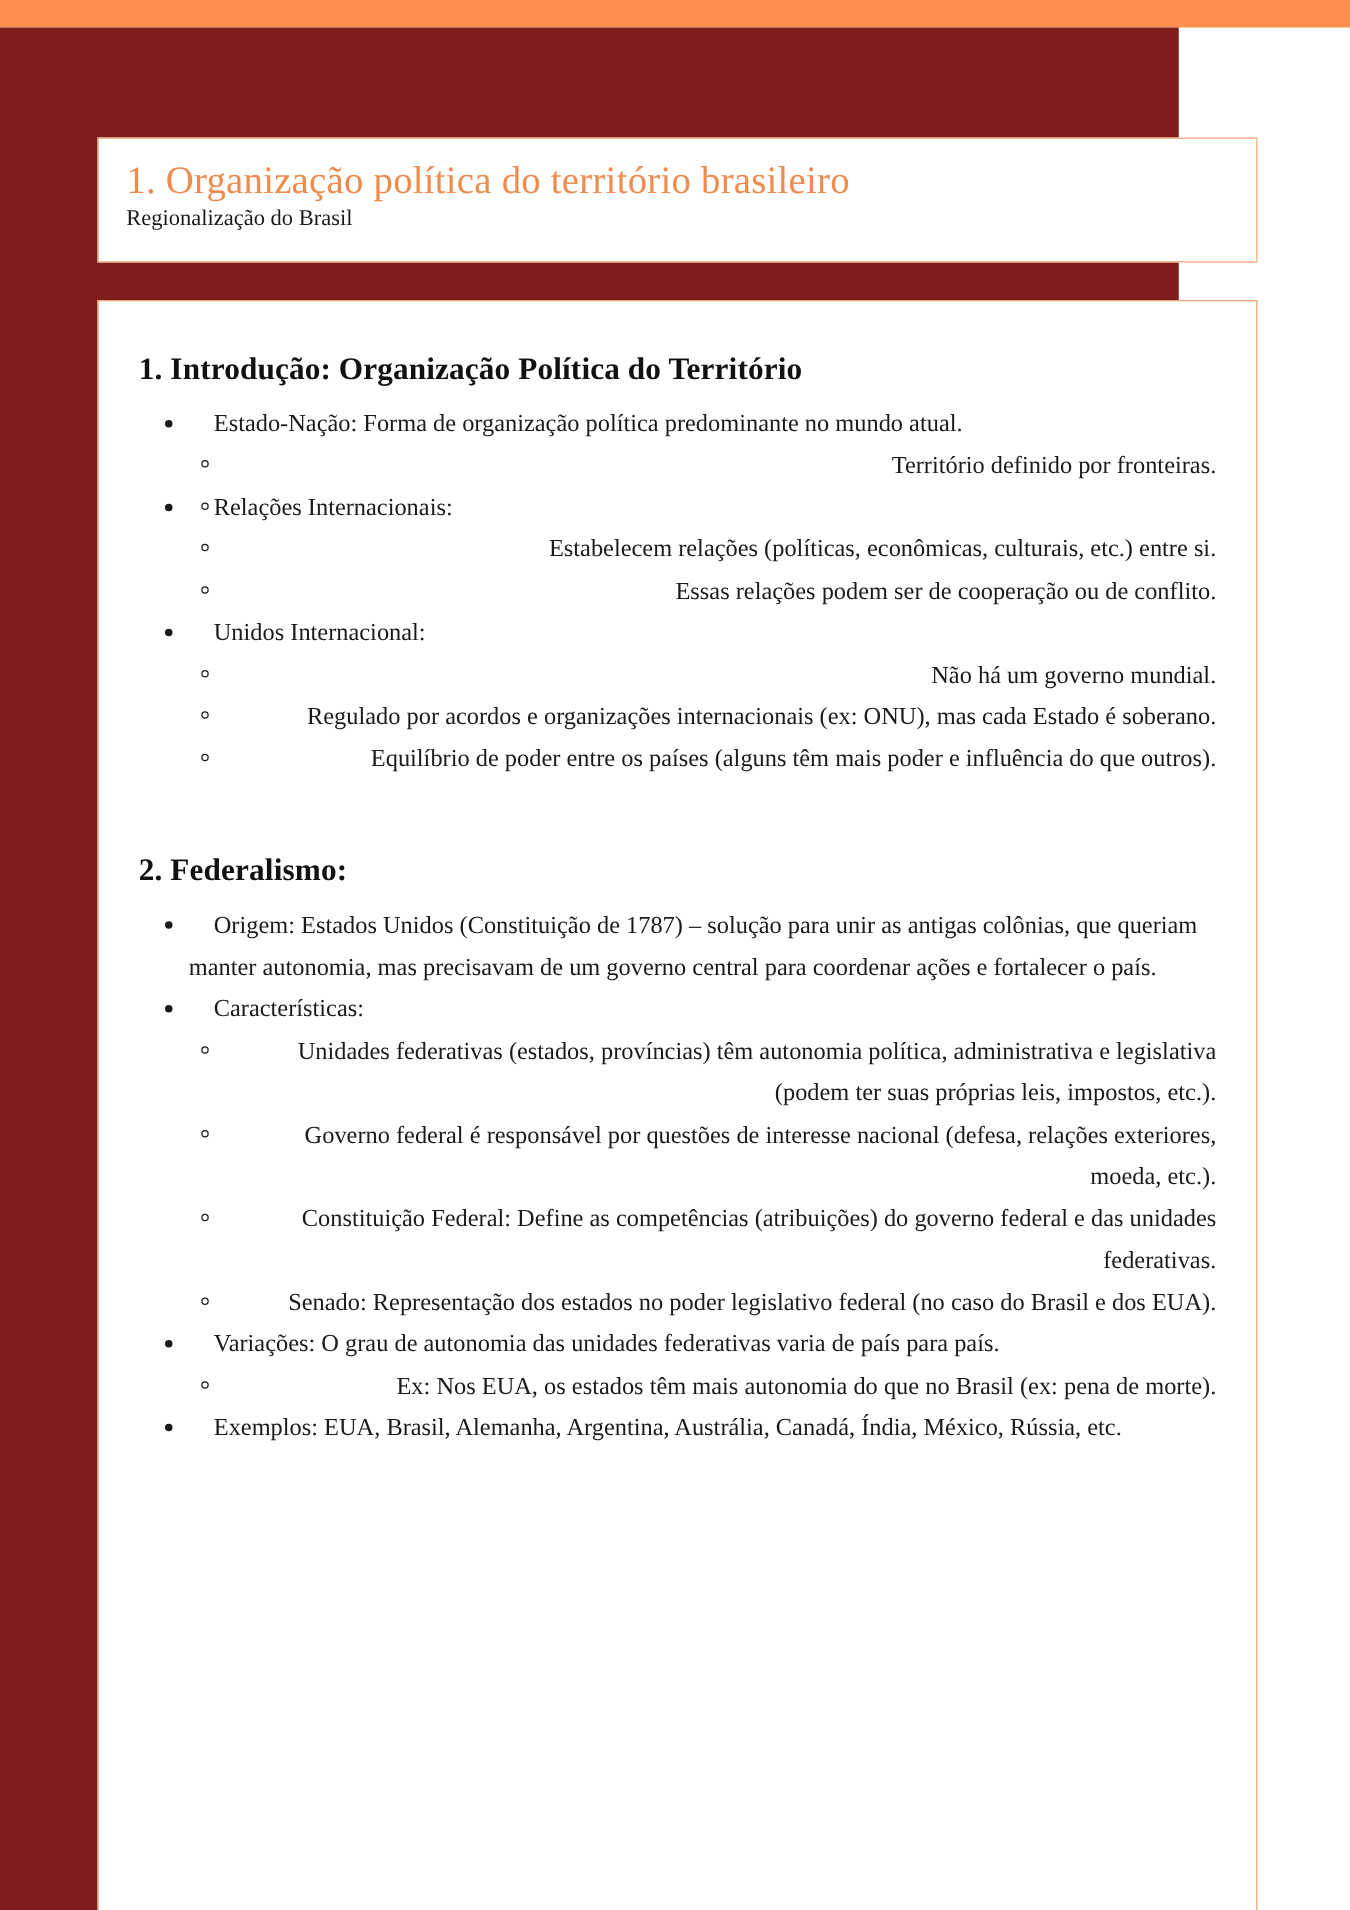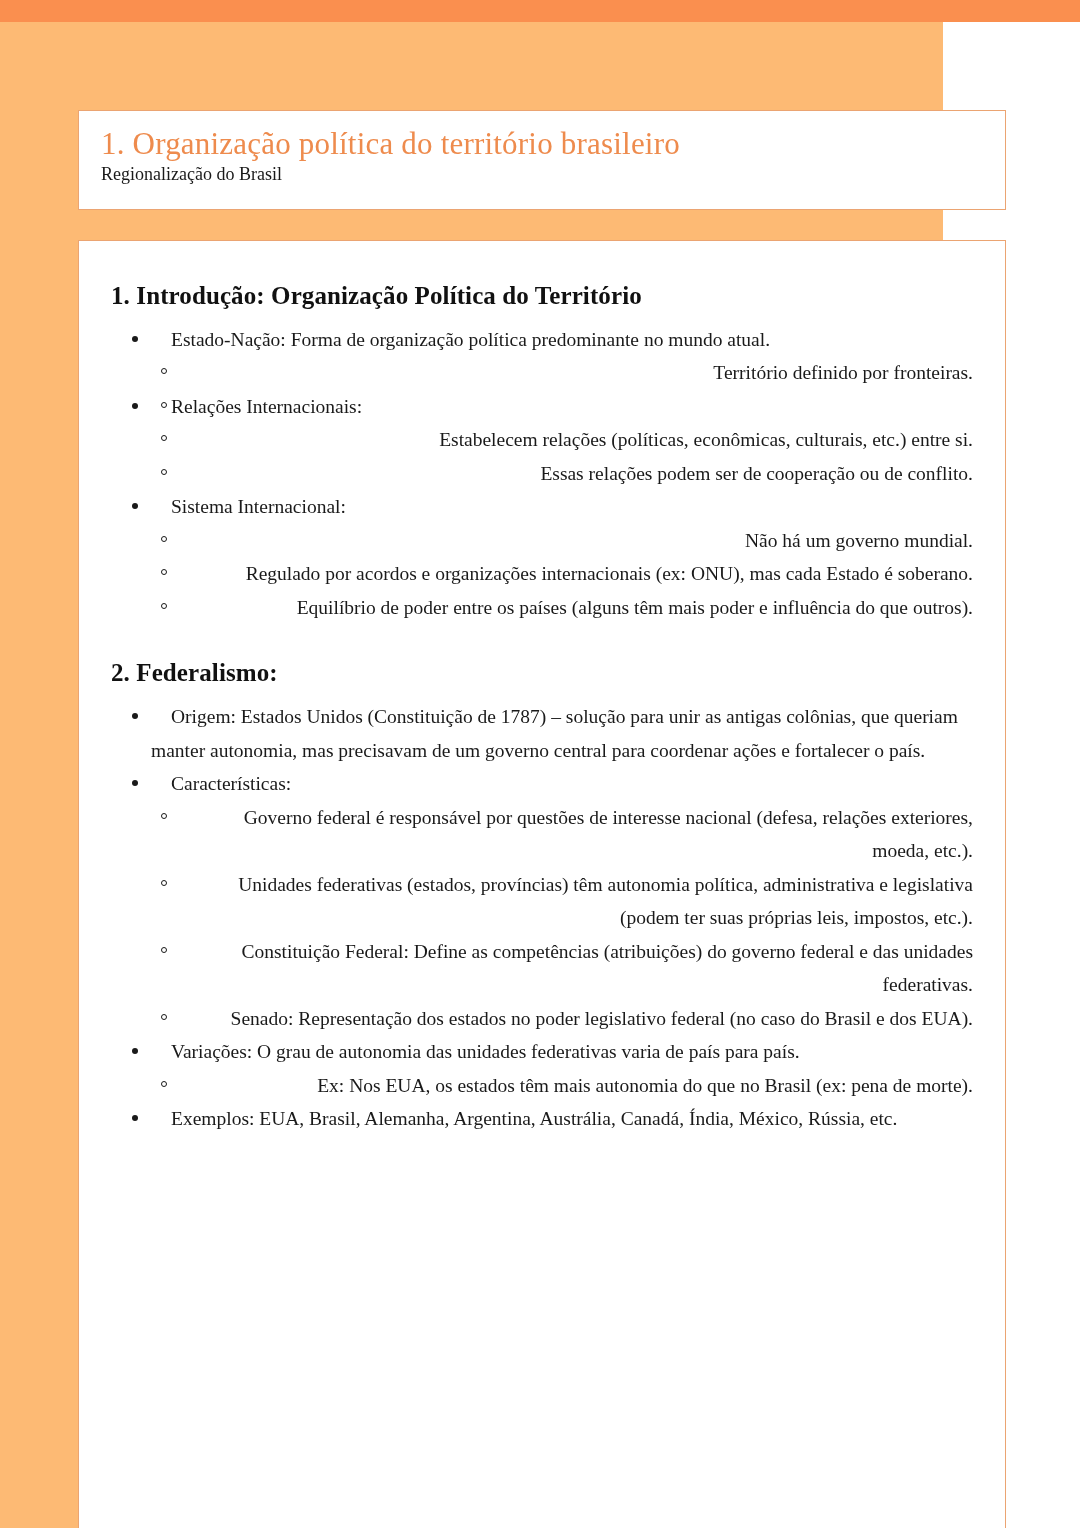--- a/index.html
+++ b/index.html
@@ -24,21 +24,21 @@
     height: 22px;
     background: #fa8f4f;
   }
 
   #page {
     position: absolute;
     top: 22px;
     left: 0;
     width: 943px;
     height: 1506px;
-    background: #fdba74;
+    background: #7f1d1d;
   }
 
   .panel {
     position: absolute;
     border: 1px solid #eba472;
     background: #ffffff;
     box-sizing: border-box;
   }
 
   #header-panel {
@@ -80,21 +80,21 @@
   .section-heading {
     font-size: 25px;
     font-weight: bold;
     color: #111111;
     margin: 0 0 10px 0;
     line-height: 1.35;
     letter-spacing: 0.1px;
   }
 
   .section-heading.spaced {
-    margin-top: 32px;
+    margin-top: 56px;
   }
 
   ul.lvl1 {
     list-style: none;
     margin: 0 0 0 0;
     padding: 0;
   }
 
   ul.lvl1 > li.item {
     position: relative;
@@ -184,21 +184,21 @@
               <span class="txt">Estabelecem relações (políticas, econômicas, culturais, etc.) entre si.</span>
             </li>
             <li class="subitem">
               <span class="bullet2"></span>
               <span class="txt">Essas relações podem ser de cooperação ou de conflito.</span>
             </li>
           </ul>
         </li>
         <li class="item">
           <span class="bullet1"></span>
-          <span class="txt">Sistema Internacional:</span>
+          <span class="txt">Unidos Internacional:</span>
           <ul class="lvl2">
             <li class="subitem">
               <span class="bullet2"></span>
               <span class="txt">Não há um governo mundial.</span>
             </li>
             <li class="subitem">
               <span class="bullet2"></span>
               <span class="txt">Regulado por acordos e organizações internacionais (ex: ONU), mas cada Estado é soberano.</span>
             </li>
             <li class="subitem">
@@ -216,25 +216,25 @@
         <li class="item">
           <span class="bullet1"></span>
           <span class="txt">Origem: Estados Unidos (Constituição de 1787) – solução para unir as antigas colônias, que queriam manter autonomia, mas precisavam de um governo central para coordenar ações e fortalecer o país.</span>
         </li>
         <li class="item">
           <span class="bullet1"></span>
           <span class="txt">Características:</span>
           <ul class="lvl2">
             <li class="subitem">
               <span class="bullet2"></span>
+              <span class="txt">Unidades federativas (estados, províncias) têm autonomia política, administrativa e legislativa (podem ter suas próprias leis, impostos, etc.).</span>
+            </li>
+            <li class="subitem">
+              <span class="bullet2"></span>
               <span class="txt">Governo federal é responsável por questões de interesse nacional (defesa, relações exteriores, moeda, etc.).</span>
-            </li>
-            <li class="subitem">
-              <span class="bullet2"></span>
-              <span class="txt">Unidades federativas (estados, províncias) têm autonomia política, administrativa e legislativa (podem ter suas próprias leis, impostos, etc.).</span>
             </li>
             <li class="subitem">
               <span class="bullet2"></span>
               <span class="txt">Constituição Federal: Define as competências (atribuições) do governo federal e das unidades federativas.</span>
             </li>
             <li class="subitem">
               <span class="bullet2"></span>
               <span class="txt">Senado: Representação dos estados no poder legislativo federal (no caso do Brasil e dos EUA).</span>
             </li>
           </ul>

